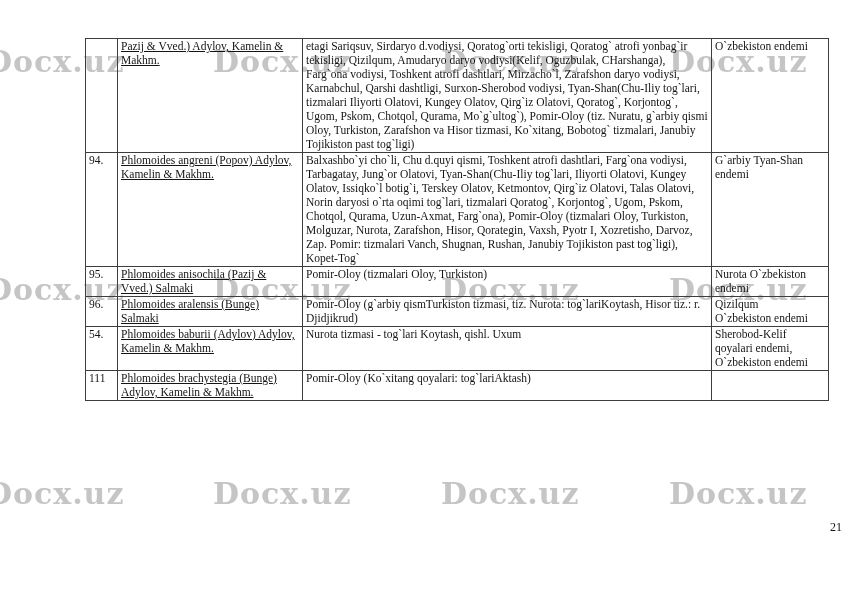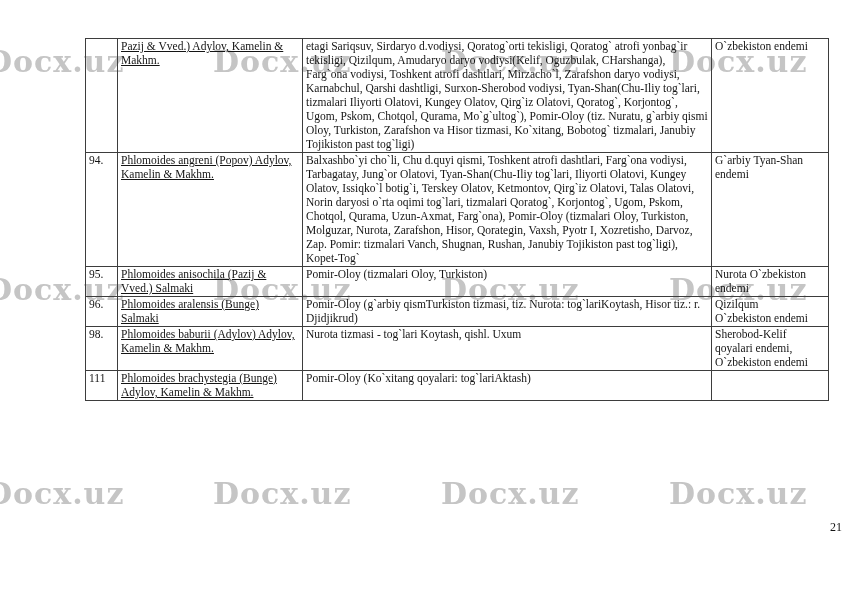--- a/index.html
+++ b/index.html
@@ -101,21 +101,21 @@
   <tr>
     <td class="num">96.</td>
     <td class="sp">Phlomoides aralensis (Bunge) Salmaki</td>
     <td class="dist">Pomir-Oloy (g`arbiy qismTurkiston tizmasi, tiz. Nurota: tog`lariKoytash, Hisor tiz.: r. Djidjikrud)</td>
     <td class="end">Qizilqum
 O`zbekiston endemi</td>
   </tr>
 
 
   <tr>
-    <td class="num">98.</td>
+    <td class="num">54.</td>
     <td class="sp">Phlomoides baburii (Adylov) Adylov, Kamelin &amp; Makhm.</td>
     <td class="dist">Nurota tizmasi - tog`lari Koytash, qishl. Uxum</td>
     <td class="end">Sherobod-Kelif
 qoyalari endemi,
 O`zbekiston endemi</td>
   </tr>
 
 
 
   <tr>

